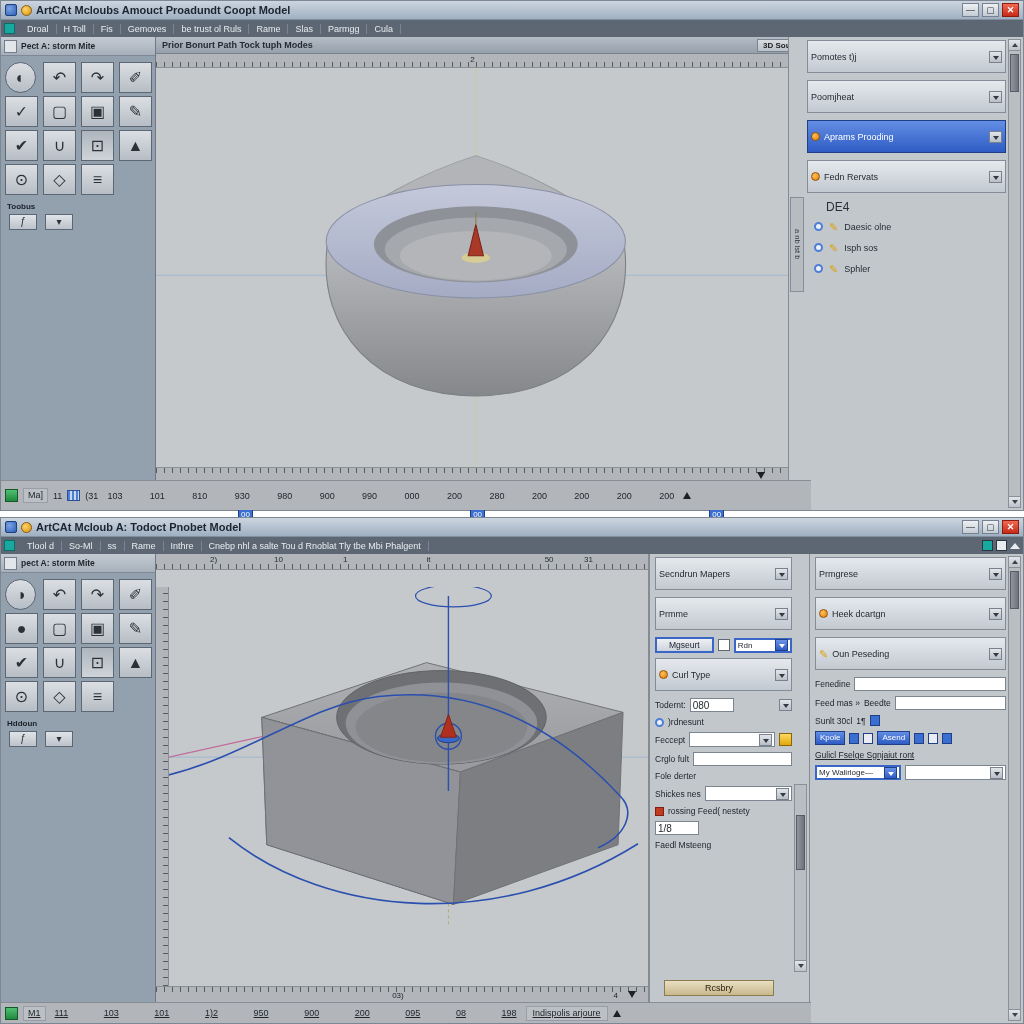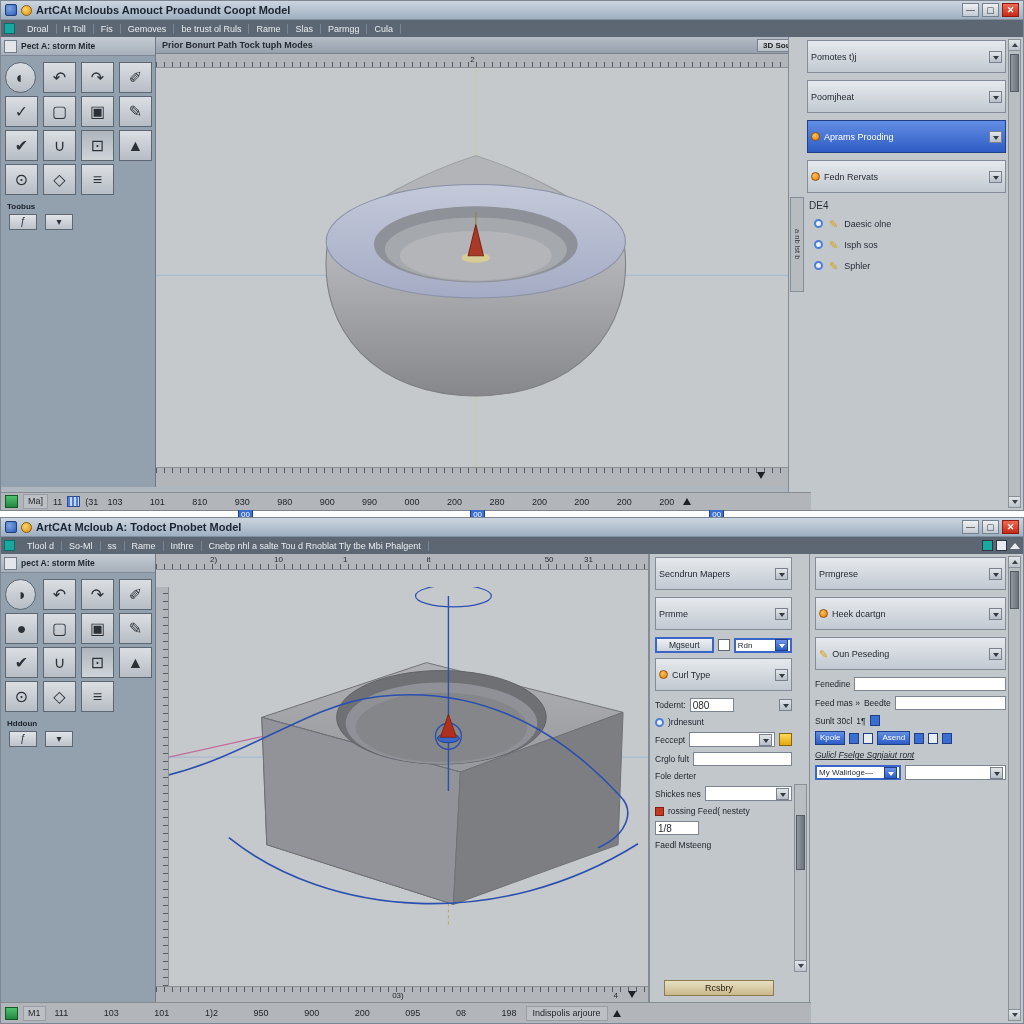--- a/index.html
+++ b/index.html
@@ -83,21 +83,21 @@
   .dd { height:33px; display:flex; align-items:center; gap:4px; padding:0 3px; background:linear-gradient(#e5e9ed,#c2c9d1); border:1px solid #848d97; margin-bottom:7px; font-size:9px; color:#1f252c; }
   .dd .lbl { white-space:nowrap; overflow:hidden; }
   .dd.selected { background:linear-gradient(#638ee4,#2e5cc4); border-color:#1f3f86; color:#fff; }
   .arrow { margin-left:auto; width:13px; height:12px; flex:0 0 auto; background:linear-gradient(#e2e6ea,#b8bfc7); border:1px solid #78818d; position:relative; }
   .arrow::after { content:""; position:absolute; left:3px; top:4px; border-left:3px solid transparent; border-right:3px solid transparent; border-top:4px solid #343a42; }
   .arrow.blue { background:linear-gradient(#6b94e8,#2e5cc4); border-color:#1f3f86; }
   .arrow.blue::after { border-top-color:#fff; }
   .dot { width:9px; height:9px; flex:0 0 auto; border-radius:50%; background:radial-gradient(circle at 35% 35%, #ffc059, #e27d05); border:1px solid #945204; }
   .pencil { color:#d9a414; font-size:11px; line-height:10px; flex:0 0 auto; }
   .radio { width:9px; height:9px; flex:0 0 auto; border-radius:50%; border:2px solid #4d7ed8; background:#edf1f7; }
-  .tree-caption { font-size:10px; color:#2a3038; padding:0 0 2px 2px; }
+  .tree-caption { font-size:12px; color:#2a3038; padding:0 0 2px 2px;margin-left:17px; }
   .tree-row { display:flex; align-items:center; gap:6px; height:21px; font-size:9px; color:#272d35; padding-left:7px; }
 
   .vscroll { position:absolute; top:2px; bottom:2px; right:2px; width:13px; background:#b9bec3; border:1px solid #8a9098; }
   .sc-btn { position:absolute; left:0; right:0; height:11px; background:linear-gradient(#e2e6ea,#bcc3ca); border-bottom:1px solid #8a9098; }
   .sc-btn.bottom { bottom:0; top:auto; border-bottom:none; border-top:1px solid #8a9098; }
   .sc-btn::after { content:""; position:absolute; left:3px; top:3px; border-left:3px solid transparent; border-right:3px solid transparent; border-bottom:4px solid #3b424a; }
   .sc-btn.bottom::after { border-bottom:none; border-top:4px solid #3b424a; }
   .sc-thumb { position:absolute; left:1px; right:1px; height:38px; background:linear-gradient(90deg,#8f969e,#6d747c); border:1px solid #565d66; }
 
   
@@ -108,28 +108,28 @@
   .field.short { flex:0 0 44px; }
   .chkbox { width:12px; height:12px; background:#fff; border:1px solid #5f6874; flex:0 0 auto; }
   .btn-outline { background:linear-gradient(#eef1f5,#ccd3db); border:2px solid #3a66c8; font-size:8.5px; padding:0 12px; height:16px; line-height:12px; color:#1d2330; }
   .redbox { width:9px; height:9px; background:#c33a22; border:1px solid #7e2012; flex:0 0 auto; }
   .yellowbtn { width:13px; height:13px; background:linear-gradient(#ffd95e,#e0a80c); border:1px solid #8a6406; flex:0 0 auto; }
   .tan-btn { position:absolute; bottom:6px; left:14px; width:110px; height:16px; background:linear-gradient(#e8dfc2,#c9b88c); border:1px solid #8c7a50; font-size:9px; line-height:14px; text-align:center; color:#2b2414; }
 
   .chip { background:linear-gradient(#638ee4,#2e5cc4); color:#fff; border:1px solid #1f3f86; font-size:8px; padding:0 4px; height:14px; line-height:12px; white-space:nowrap; }
   .minibox { width:10px; height:11px; border:1px solid #1f3f86; background:#3a6ed0; flex:0 0 auto; }
   .minibox.light { background:#e9edf3; }
-  .underl { text-decoration:underline;font-style:italic; }
+  .underl { text-decoration:underline; }
   .dd-box { display:flex; align-items:center; background:#fff; border:1px solid #7d8591; height:15px; font-size:8px; color:#1f252c; padding:0 2px; }
   .dd-box.bluebrd { border:2px solid #3a66c8; }
 
   
   .statusbar { position:absolute; left:0; bottom:0; background:#b2b6ba; border-top:1px solid #878d93; display:flex; align-items:center; gap:5px; padding:0 4px; font-size:9px; color:#22272d; }
-  #win-top .statusbar { width:810px; height:18px; }
-  #win-bottom .statusbar { width:810px; height:21px; }
+  #win-top .statusbar { width:810px; height:30px; }
+  #win-bottom .statusbar { width:810px; height:21px;text-decoration:underline; }
   .sb-green { width:13px; height:13px; background:linear-gradient(#4fc06f,#22883f); border:1px solid #145a28; flex:0 0 auto; }
   .sb-cell { padding:0 4px; border:1px solid #989ea5; background:#bcc0c4; line-height:13px; }
   .sb-grid { width:13px; height:11px; background:repeating-linear-gradient(90deg,#4d7ed8 0 2px,#c9d6ee 2px 4px); border:1px solid #2c4f97; flex:0 0 auto; }
   .sb-nums { display:flex; justify-content:space-between; flex:0 0 575px; padding:0 4px; }
   .sb-num { font-size:9px; }
   .sb-text { padding:0 6px; border:1px solid #989ea5; background:#bcc0c4; line-height:13px; }
 </style>
 </head>
 <body>
 

